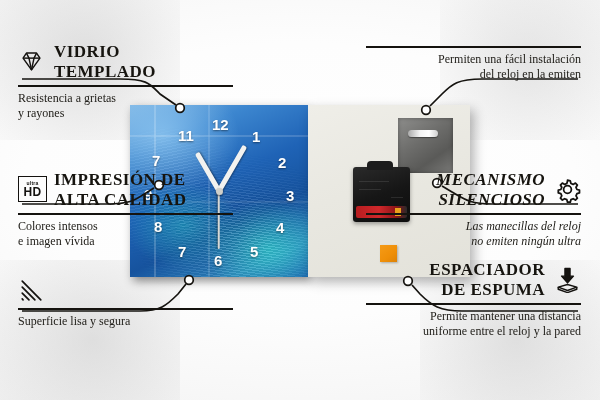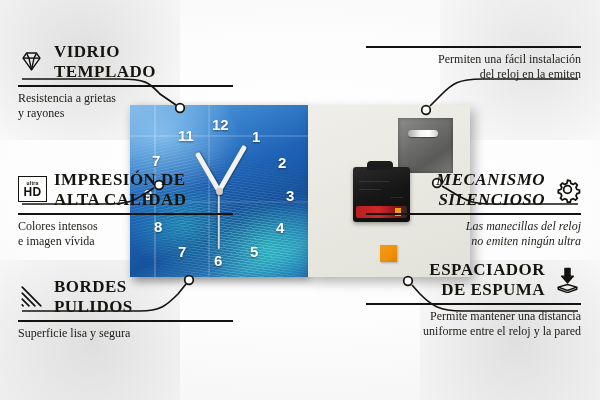--- a/index.html
+++ b/index.html
@@ -228,21 +228,20 @@
   <div class="feature left" id="feat-bordes">
     <div class="fhead">
       <span class="ficon">
         <svg viewBox="0 0 32 32" stroke="currentColor" stroke-width="2" fill="none" stroke-linecap="round">
           <path d="M5 5 L27 27"></path>
             <path d="M5 12 L20 27"></path>
             <path d="M5 19 L13 27"></path>
             <path d="M5 26 L6 27"></path>
         </svg>
       </span>
-      <span class="ftitle"><span>BORDES</span><br><span>PULIDOS</span></span>
     </div>
     <div class="rule"></div>
     <div class="fdesc"><span>Superficie lisa y segura</span></div>
   </div>
 
   <div class="feature right" id="feat-manejas">
     <div class="rule"></div>
     <div class="fdesc"><span>Permiten una fácil instalación</span><br><span>del reloj en la emiten</span></div>
   </div>
 

